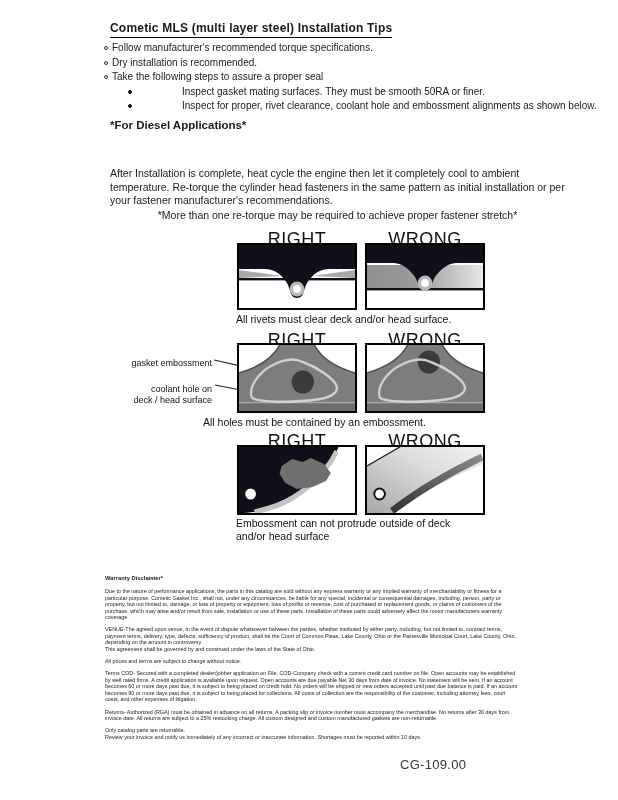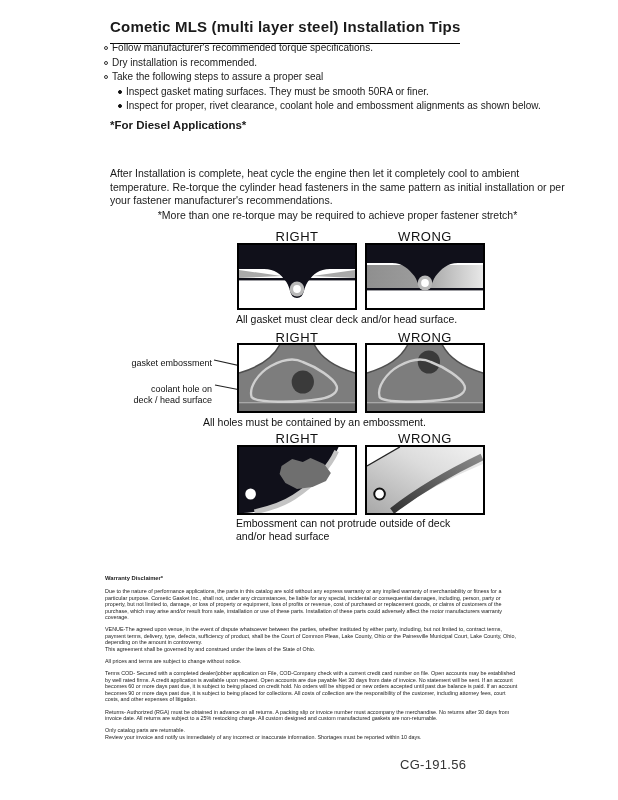--- a/index.html
+++ b/index.html
@@ -1,35 +1,35 @@
 <!DOCTYPE html>
 <html><head>
 <meta charset="utf-8">
 <style>
   * { margin:0; padding:0; box-sizing:border-box; }
   body { background:#fff; font-family:"Liberation Sans", sans-serif; color:#1a1a1a; }
   .page { position:relative; width:618px; height:800px; background:#fff; overflow:hidden; }
 
   .abs { position:absolute; }
 
-  .doc-title { font-size:15px; font-weight:bold; letter-spacing:.2px;
-               border-bottom:1.5px solid #000; padding-bottom:8px; display:inline-block; }
+  .doc-title { font-size:12px; font-weight:bold; letter-spacing:.2px;
+               border-bottom:1.5px solid #000; padding-bottom:2px; display:inline-block; }
 
   .bullets { left:104px; top:42px; }
   .b-row { display:flex; align-items:flex-start; margin-bottom:2px; white-space:nowrap;
            font-size:10px; line-height:12.5px; }
-  .b-row.sub { margin-left:14px; }
+  .b-row.sub { margin-left:24px;gap:46px; }
   .marker { width:4px; height:4px; border:1px solid #333; border-radius:50%;
             margin:4px 4px 0 0; flex:0 0 auto; }
   .marker.filled { background:#111; border-color:#111; }
 
   .h2 { font-size:11.5px; font-weight:bold;text-align:right; }
   .para { font-size:10.5px; line-height:13.5px; width:455px; }
 
-  .dg-header { width:120px; text-align:center; font-size:13px; letter-spacing:.5px; color:#111; }
+  .dg-header { width:120px; text-align:center; font-size:18px; letter-spacing:.5px; color:#111; }
   .panel { width:120px; border:2px solid #000; background:#fff; }
   .panel svg { display:block; width:100%; height:100%; }
   .caption { font-size:10.5px; line-height:13px; color:#111; }
 
   .dg-label { font-size:9px; line-height:10.5px; text-align:right; width:100px; color:#111; }
 
   .fineprint { left:105px; top:575px; width:413px; font-size:5.4px; line-height:6.4px; color:#222; }
   .fineprint h3 { font-size:5.8px; font-weight:bold; margin-bottom:7px; }
   .fineprint p { margin-bottom:6px; }
   .fineprint p.tight { margin-bottom:0; }
@@ -100,21 +100,21 @@
       </defs>
       <rect width="120" height="63" fill="#ffffff"></rect>
       <rect x="0" y="20" width="120" height="23" fill="url(#gw1)"></rect>
       <rect x="0" y="43" width="120" height="2.4" fill="#10101a"></rect>
       <path d="M0,0 H120 V18 H94 C83,18 77,24 71,31 C66,38 68,44 60,44 C52,44 54,38 49,31 C43,24 37,18 26,18 H0 Z" fill="#10101a"></path>
       <circle cx="60" cy="38" r="7.6" fill="#b9b9b9"></circle>
       <circle cx="60" cy="38" r="4" fill="#ffffff"></circle>
     </svg>
   </div>
 
-  <div class="abs caption" style="left:236px; top:313px;">All gasket must clear deck and/or head surface.</div>
+  <div class="abs caption" style="left:236px; top:313px;">All rivets must clear deck and/or head surface.</div>
 
   <div class="abs dg-header" style="left:237px; top:330px;">RIGHT</div>
   <div class="abs dg-header" style="left:365px; top:330px;">WRONG</div>
 
   <div class="abs dg-label" style="left:112px; top:344px;margin-top:40px;">
     <div>coolant hole on</div>
     <div>deck / head surface</div>
   </div>
   <div class="abs dg-label" style="left:112px; top:358px;">gasket embossment</div>
 
@@ -197,15 +197,15 @@
     <p>Due to the nature of performance applications, the parts in this catalog are sold without any express warranty or any implied warranty of merchantability or fitness for a particular purpose.  Cometic Gasket Inc., shall not, under any circumstances, be liable for any special, incidental or consequential damages, including, person, party or property, but not limited to, damage, or loss of property or equipment, loss of profits or revenue, cost of purchased or replacement goods, or claims of customers of the purchase, which may arise and/or result from sale, installation or use of these parts.  Installation of these parts could adversely affect the motor manufacturers warranty coverage.</p>
     <p class="tight">VENUE-The agreed upon venue, in the event of dispute whatsoever between the parties, whether instituted by either party, including, but not limited to, contract terms, payment terms, delivery, type, defects, sufficiency of product, shall be the Court of Common Pleas, Lake County, Ohio or the Painesville Municipal Court, Lake County, Ohio, depending on the amount in controversy.</p>
     <p>This agreement shall be governed by and construed under the laws of the State of Ohio.</p>
     <p>All prices and terms are subject to change without notice.</p>
     <p>Terms COD- Secured with a completed dealer/jobber application on File, COD-Company check with a current credit card number on file.  Open accounts may be established by well rated firms.  A credit application is available upon request.  Open accounts are due payable Net 30 days from date of invoice.  No statement will be sent.  If an account becomes 60 or more days past due, it is subject to being placed on credit hold.  No orders will be shipped or new orders accepted until past due balance is paid.  If an account becomes 90 or more days past due, it is subject to being placed for collections.  All costs of collection are the responsibility of the customer, including attorney fees, court costs, and other expenses of litigation.</p>
     <p>Returns- Authorized (RGA) must be obtained in advance on all returns.  A packing slip or invoice number must accompany the merchandise.  No returns after 30 days from invoice date.  All returns are subject to a 25% restocking charge.  All custom designed and custom manufactured gaskets are non-returnable.</p>
     <p class="tight">Only catalog parts are returnable.</p>
     <p>Review your invoice and notify us immediately of any incorrect or inaccurate information.  Shortages must be reported within 10 days.</p>
   </div>
 
-  <div class="abs page-code" style="left:400px; top:757px;">CG-191.56</div>
+  <div class="abs page-code" style="left:400px; top:757px;">CG-109.00</div>
 
 </div>
 
 </body></html>

